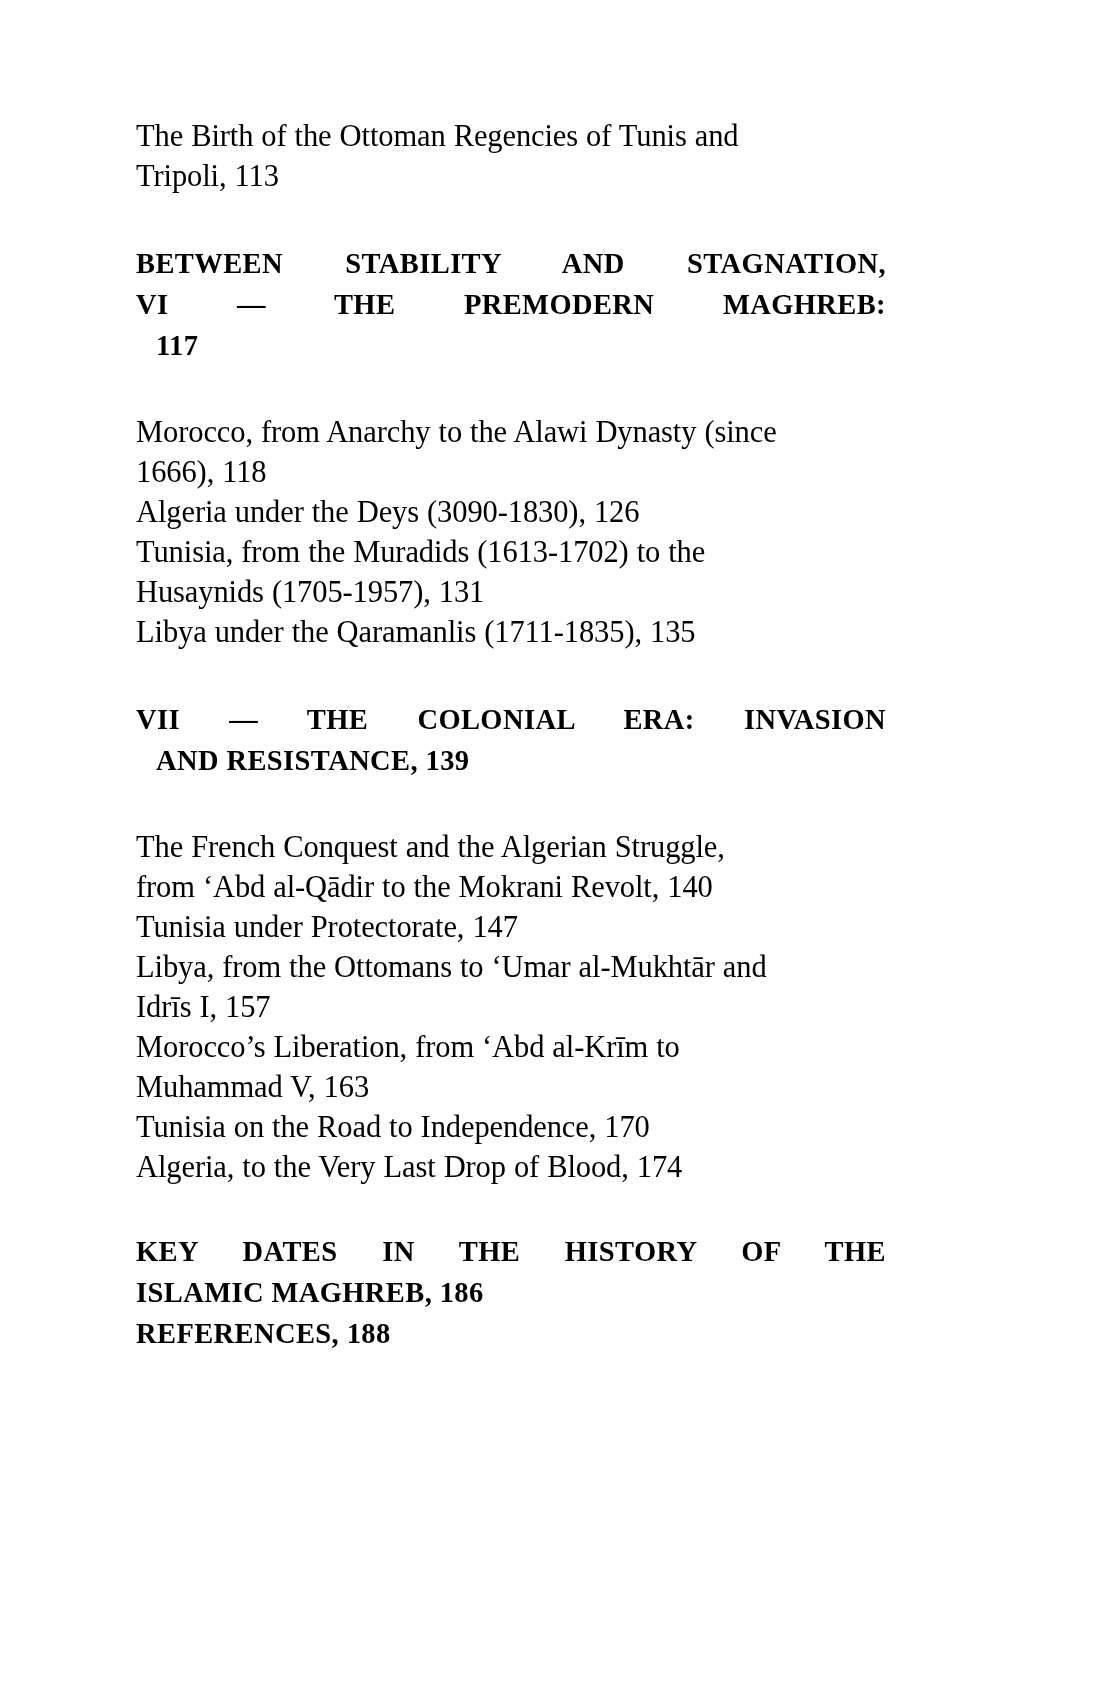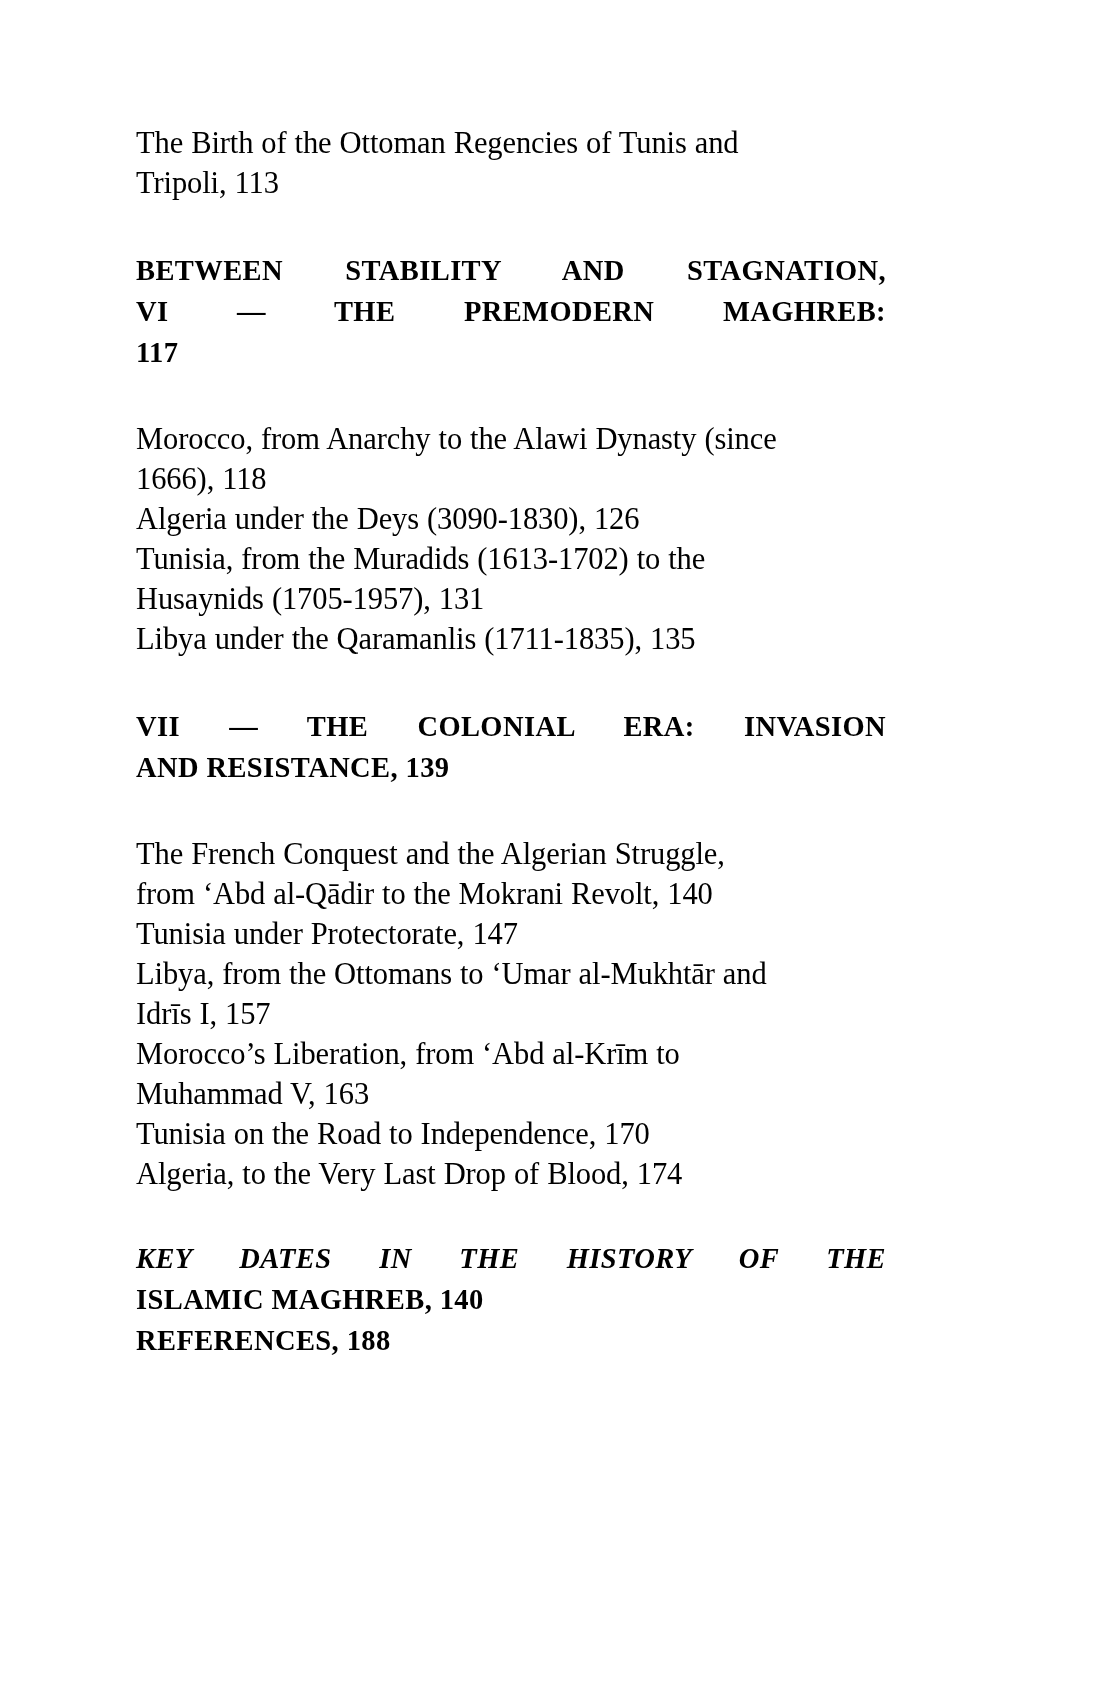--- a/index.html
+++ b/index.html
@@ -13,21 +13,21 @@
     height: 1704px;
     position: relative;
     font-family: "Liberation Serif", "DejaVu Serif", serif;
     color: #000000;
     overflow: hidden;
   }
 
   .page {
     position: absolute;
     left: 136px;
-    top: 123px;
+    top: 116px;
     width: 750px;
   }
 
   
   .toc-entry {
     font-size: 30.5px;
     line-height: 40px;
     font-weight: 400;
     text-align: left;
     letter-spacing: -0.1px;
@@ -47,33 +47,33 @@
   
   .chapter-heading > .just-line {
     display: block;
     text-align: justify;
     text-align-last: justify;
     white-space: normal;
   }
   .chapter-heading > .last-line {
     display: block;
     text-align: left;
+    margin-left: 20px;
   }
 
   .back-matter {
     font-size: 28.5px;
     line-height: 41px;
     font-weight: 700;
     letter-spacing: 0.4px;
   }
   .back-matter > .just-line {
     display: block;
     text-align: justify;
     text-align-last: justify;
-    font-style: italic;
   }
   .back-matter > .last-line {
     display: block;
     text-align: left;
   }
 
   
   .gap-lg { height: 47px; }
   .gap-md { height: 46px; }
   .gap-sm { height: 44px; }
@@ -141,19 +141,19 @@
     <span>Tunisia on the Road to Independence, 170</span>
   </div>
   <div class="toc-entry">
     <span>Algeria, to the Very Last Drop of Blood, 174</span>
   </div>
 
   <div class="gap-sm"></div>
 
   <div class="back-matter">
     <span class="just-line">KEY DATES IN THE HISTORY OF THE</span>
-    <span class="last-line">ISLAMIC MAGHREB, 140</span>
+    <span class="last-line">ISLAMIC MAGHREB, 186</span>
   </div>
   <div class="back-matter">
     <span class="last-line">REFERENCES, 188</span>
   </div>
 
 </div>
 
 </body></html>

